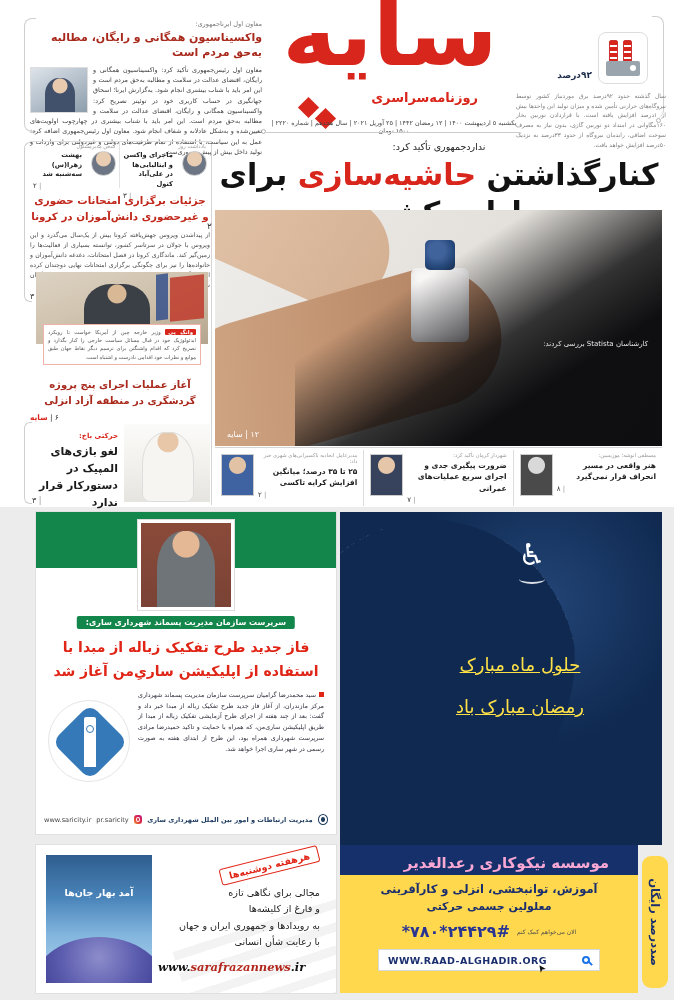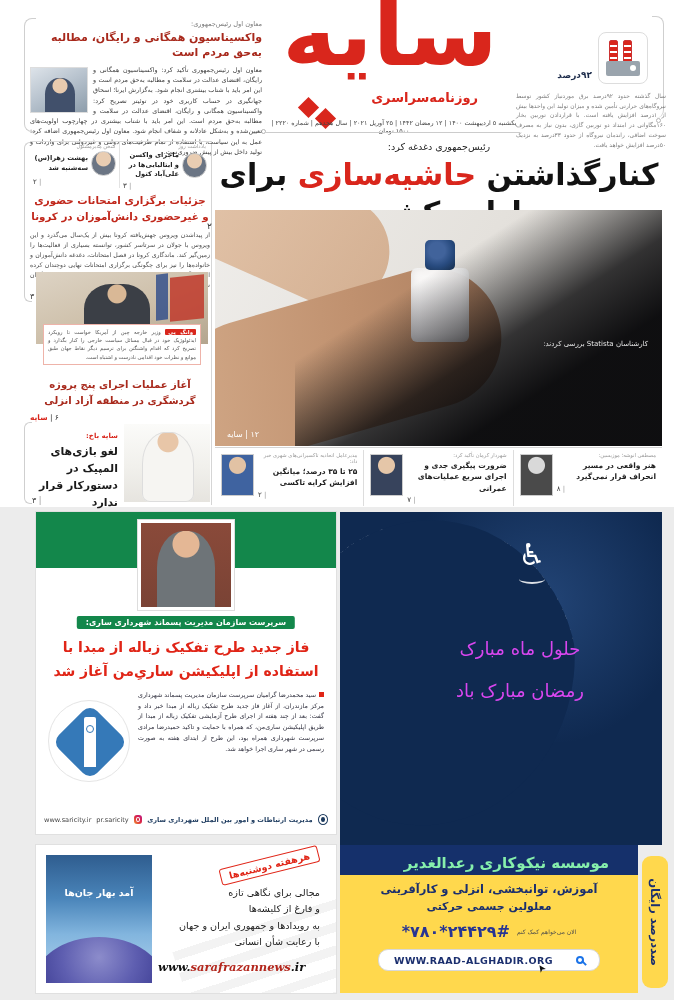--- a/index.html
+++ b/index.html
@@ -48,21 +48,21 @@
   .lead{left:215px;top:141px;width:448px;text-align:center;}
   .lead-kicker{font-size:9.5px;color:#222;margin-bottom:4px;}
   .lead-headline{font-size:30px;font-weight:bold;line-height:1.25;color:#121212;letter-spacing:-.5px;}
   .lead-headline .red{color:#d9261c;}
   .lead-page{position:absolute;left:-8px;bottom:0;font-size:9px;color:#333;}
   
   .minis{left:30px;top:141px;width:180px;height:47px;display:flex;}
   .mini{width:50%;position:relative;padding:9px 3px 0 3px;border-top:1px solid #ddd;}
   .mini+.mini{border-right:1px solid #e3e3e3;}
   .mini-kicker{position:absolute;top:1px;right:4px;font-size:5.2px;color:#999;}
-  .mini-body{display:flex;gap:3px;align-items:center;}
+  .mini-body{display:flex;gap:9px;}
   .mini-photo{width:25px;height:25px;border-radius:50%;flex:0 0 25px;border:1px solid #ccc;
      background:radial-gradient(circle at 50% 30%,#e9cdb2 0 7px,#6b7584 8px 100%);}
   .mini-headline{font-size:6.7px;font-weight:bold;color:#222;text-align:right;line-height:1.45;}
   .mini-page{font-size:7px;color:#333;margin-top:2px;text-align:left;}
   .pipe::before{content:"| ";color:#999;}
   
   .exams{left:30px;top:192px;width:180px;}
   .ex-headline{font-size:10.3px;font-weight:bold;color:#c0261a;text-align:center;line-height:1.6;}
   .ex-body{margin-top:5px;font-size:6.2px;color:#4a4a4a;text-align:justify;line-height:1.6;}
   .ex-page{font-size:8px;margin-top:3px;color:#333;text-align:left;}
@@ -163,33 +163,33 @@
   .ram{left:340px;top:512px;width:322px;height:333px;background:#0f2950;overflow:hidden;}
   .ram-glow{position:absolute;right:-30px;top:-50px;width:300px;height:280px;
      background:radial-gradient(circle,rgba(64,110,175,.4) 0%,rgba(64,110,175,0) 70%);}
   .moon{position:absolute;left:-62px;top:8px;width:300px;height:330px;border-radius:50%;overflow:hidden;transform:rotate(6deg);}
   .moon-text{position:absolute;inset:0;padding:10px;font-size:7.5px;line-height:1.3;color:rgba(255,255,255,.88);
      text-align:justify;word-spacing:2px;}
   .moon-hole{position:absolute;left:-6px;top:-24px;width:300px;height:330px;border-radius:50%;background:#0f2950;}
   .ram-logo{position:absolute;right:88px;top:26px;width:84px;text-align:center;color:#fff;}
   .wheel{font-size:30px;line-height:1.1;}
   .ram-orn{margin:3px auto 0;width:26px;height:10px;border-bottom:2px solid rgba(255,255,255,.85);border-radius:50%;}
-  .ram-text{position:absolute;right:50px;top:116px;width:184px;text-align:center;color:#d946ef;font-size:18px;line-height:2.35;}
+  .ram-text{position:absolute;right:50px;top:132px;width:184px;text-align:center;color:#fde047;font-size:18px;line-height:2.35;text-decoration:underline;}
   
   .raad{left:340px;top:845px;width:298px;height:148px;}
-  .raad-title{height:36px;background:#15306b;color:#86efac;display:flex;align-items:center;justify-content:center;
+  .raad-title{height:36px;background:#15306b;color:#f9a8d4;display:flex;align-items:center;justify-content:center;
      font-size:15px;font-weight:bold;padding-left:35px;}
   .raad-body{position:absolute;top:30px;left:0;right:0;bottom:0;background:#ffd84d;text-align:center;padding-top:7px;}
   .raad-l1{font-size:11.5px;font-weight:bold;color:#1b2f6e;}
   .raad-l2{font-size:11px;font-weight:bold;color:#1b2f6e;margin-top:4px;}
   .raad-ussd-row{margin-top:9px;display:flex;justify-content:center;align-items:center;gap:7px;}
   .raad-help{font-size:6px;color:#4a4a4a;}
   .raad-ussd{font-size:16px;font-weight:bold;color:#283593;direction:ltr;letter-spacing:2px;}
-  .raad-search{position:relative;margin:8px auto 0;width:222px;height:22px;background:#fff;border:1px solid #d8d8d8;border-radius:10px;
-     display:flex;direction:ltr;align-items:center;justify-content:space-between;padding:0 15px;}
+  .raad-search{position:relative;margin:8px auto 0;width:222px;height:22px;background:#fff;border:1px solid #d8d8d8;border-radius:0;
+     display:flex;direction:ltr;align-items:center;justify-content:space-between;padding:0 9px;}
   .raad-url{font-size:9.5px;font-weight:bold;color:#1b2f6e;letter-spacing:.4px;}
   .mag{width:8px;height:8px;border:2px solid #1a73e8;border-radius:50%;position:relative;flex:0 0 8px;}
   .mag::after{content:"";position:absolute;width:6px;height:2px;background:#1a73e8;transform:rotate(45deg);right:-5px;bottom:-2px;}
   .cursor{position:absolute;left:158px;top:13px;font-size:10px;color:#111;transform:rotate(-125deg);}
   .free-tab{left:642px;top:856px;width:26px;height:132px;background:#ffd84d;border-radius:9px;
      display:flex;align-items:center;justify-content:center;overflow:visible;}
   .free-inner{white-space:nowrap;transform:rotate(90deg);font-size:11.5px;font-weight:bold;color:#1b2f6e;}
 </style>
 </head>
 <body>
@@ -208,40 +208,40 @@
   <div class="abs ring r2"></div>
 
   <div class="abs br br-tl"></div>
   <div class="abs br br-tr"></div>
   <div class="abs br br-l2"></div>
   <div class="abs br br-l3"></div>
   <div class="abs v-div"></div>
   <div class="abs h-div"></div>
 
   <div class="abs tla">
-    <div class="tla-kicker">معاون اول رئیس‌جمهوری:</div>
+    <div class="tla-kicker">معاون اول ایرنا‌جمهوری:</div>
     <div class="tla-headline">واکسیناسیون همگانی و رایگان، مطالبه به‌حق مردم است</div>
     <div class="tla-body-wrap">
       <div class="tla-photo"></div>
       <div class="tla-body">معاون اول رئیس‌جمهوری تأکید کرد: واکسیناسیون همگانی و رایگان، اقتضای عدالت در سلامت و مطالبه به‌حق مردم است و این امر باید با شتاب بیشتری انجام شود. به‌گزارش ایرنا؛ اسحاق جهانگیری در حساب کاربری خود در توئیتر تصریح کرد: واکسیناسیون همگانی و رایگان، اقتضای عدالت در سلامت و مطالبه به‌حق مردم است. این امر باید با شتاب بیشتری در چهارچوب اولویت‌های تعیین‌شده و به‌شکل عادلانه و شفاف انجام شود. معاون اول رئیس‌جمهوری اضافه کرد: عمل به این سیاست، با استفاده از تمام ظرفیت‌های دولتی و غیردولتی برای واردات و تولید داخل بیش از پیش ضروری‌ست.</div>
     </div>
   </div>
 
   <div class="abs energy">
     <div class="e-box">
       <div class="chimney c1"></div>
       <div class="chimney c2"></div>
       <div class="e-base"></div>
     </div>
     <div class="e-label">۹۲درصد</div>
     <div class="e-para">سال گذشته حدود ۹۲درصد برق موردنیاز کشور توسط نیروگاه‌های حرارتی تأمین شده و میزان تولید این واحدها بیش از ۱درصد افزایش یافته است. با قراردادن توربین بخار ۱۶۰مگاواتی در امتداد دو توربین گازی، بدون نیاز به مصرف سوخت اضافی، راندمان نیروگاه از حدود ۳۳درصد به نزدیک ۵۰درصد افزایش خواهد یافت.</div>
   </div>
 
   <div class="abs lead">
-    <div class="lead-kicker">رئیس‌جمهوری دغدغه کرد:</div>
+    <div class="lead-kicker">ندارد‌جمهوری تأکید کرد:</div>
     <div class="lead-headline"><span>کنارگذاشتن </span><span class="red">حاشیه‌سازی</span><span> برای اداره کشور</span></div>
     <div class="lead-page pipe">۲</div>
   </div>
 
   <div class="abs minis">
     <div class="mini">
       <div class="mini-kicker">یادداشت روز</div>
       <div class="mini-body">
         <div class="mini-photo"></div>
         <div class="mini-headline">ماجرای واکسن و ایتالیایی‌ها در علی‌آباد کتول</div>
@@ -277,21 +277,21 @@
   </div>
 
   <div class="abs anzali">
     <div class="an-headline">آغاز عملیات اجرای پنج پروژه گردشگری در منطقه آزاد انزلی</div>
     <div class="an-page"><span>۶</span> | <span class="an-brand">سایه</span></div>
   </div>
 
   <div class="abs bach">
     <div class="bach-photo"></div>
     <div class="bach-text">
-      <div class="bach-kicker">سایه باخ:</div>
+      <div class="bach-kicker">حرکتی باخ:</div>
       <div class="bach-headline">لغو بازی‌های المپیک در دستورکار قرار ندارد</div>
     </div>
     <div class="bach-page pipe">۳</div>
   </div>
 
   <div class="abs hero">
     <div class="arm2"></div>
     <div class="arm"></div>
     <div class="bottle"></div>
     <div class="cap"></div>

